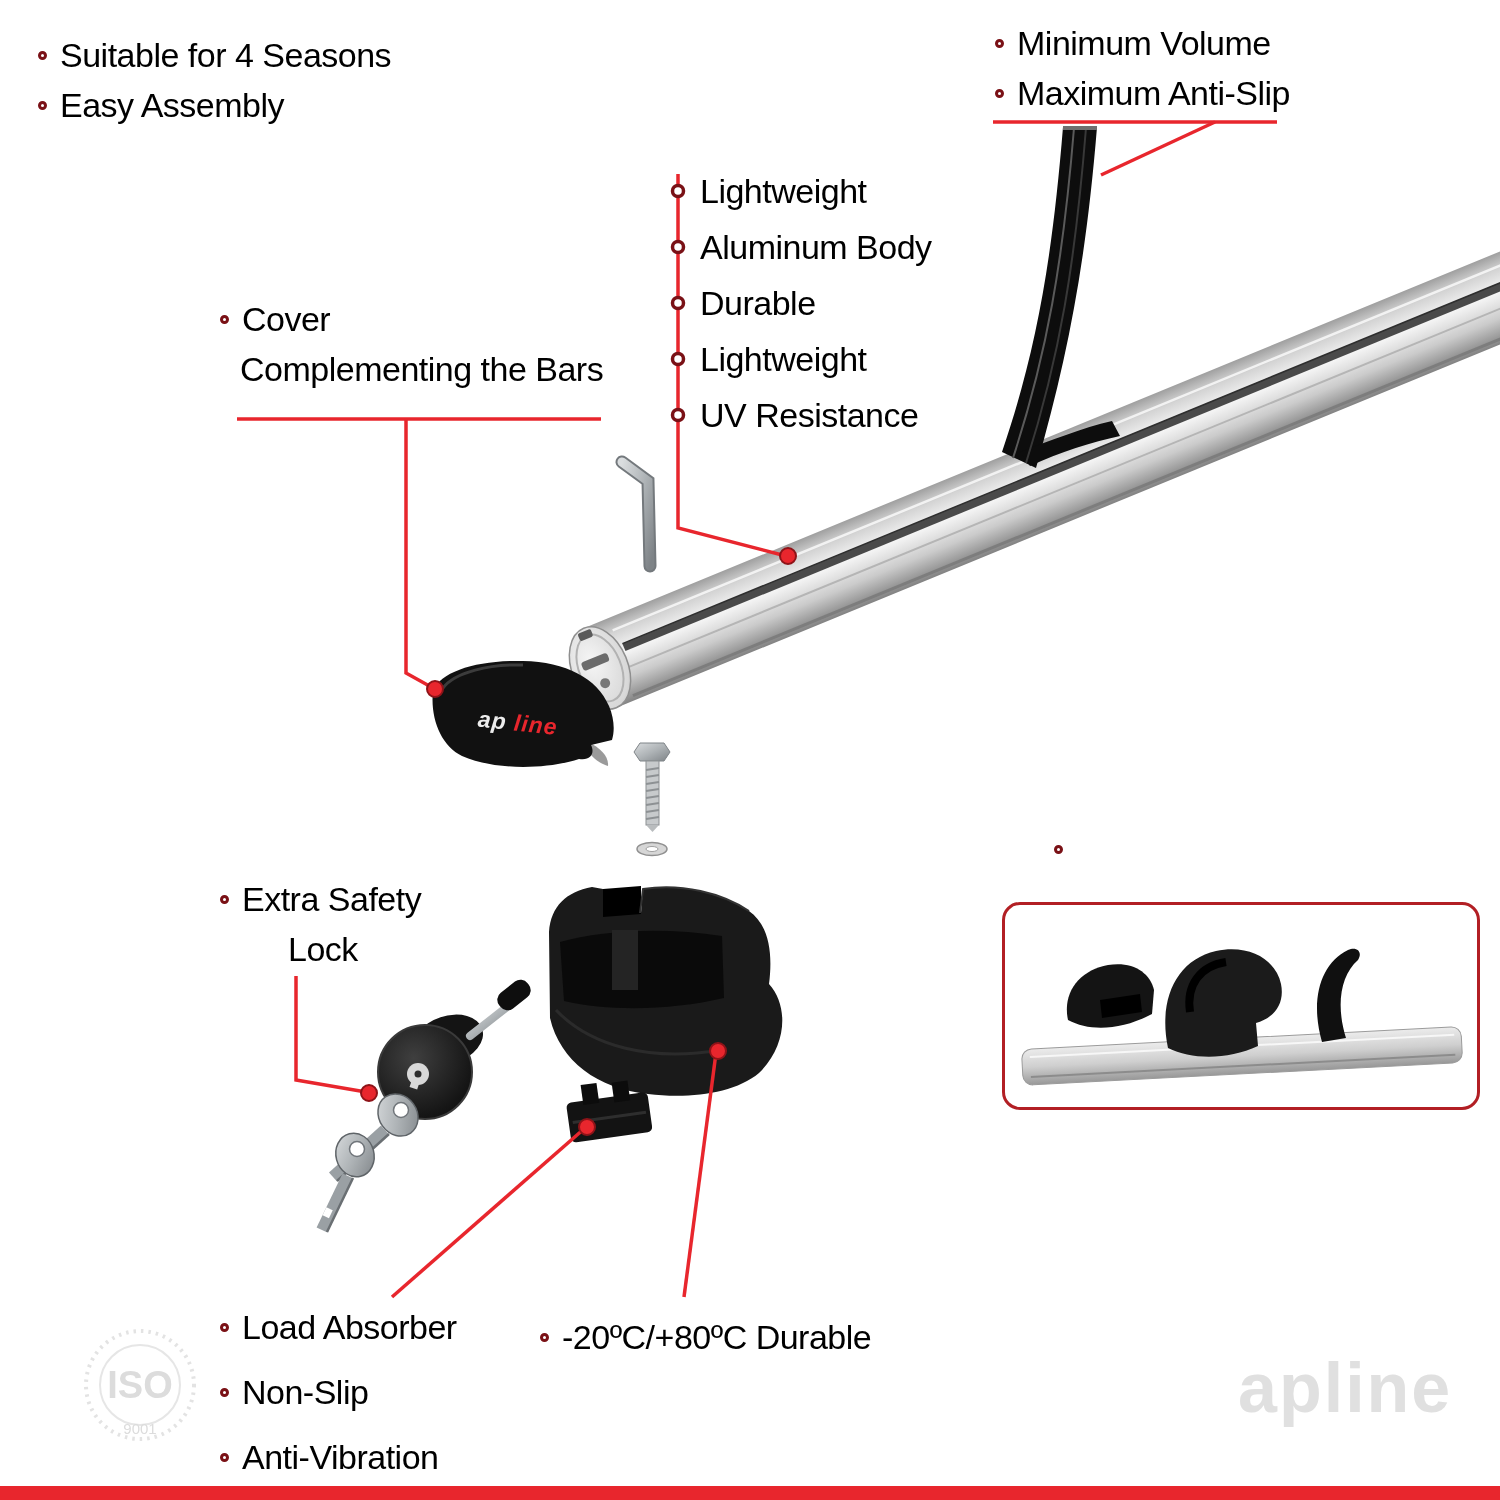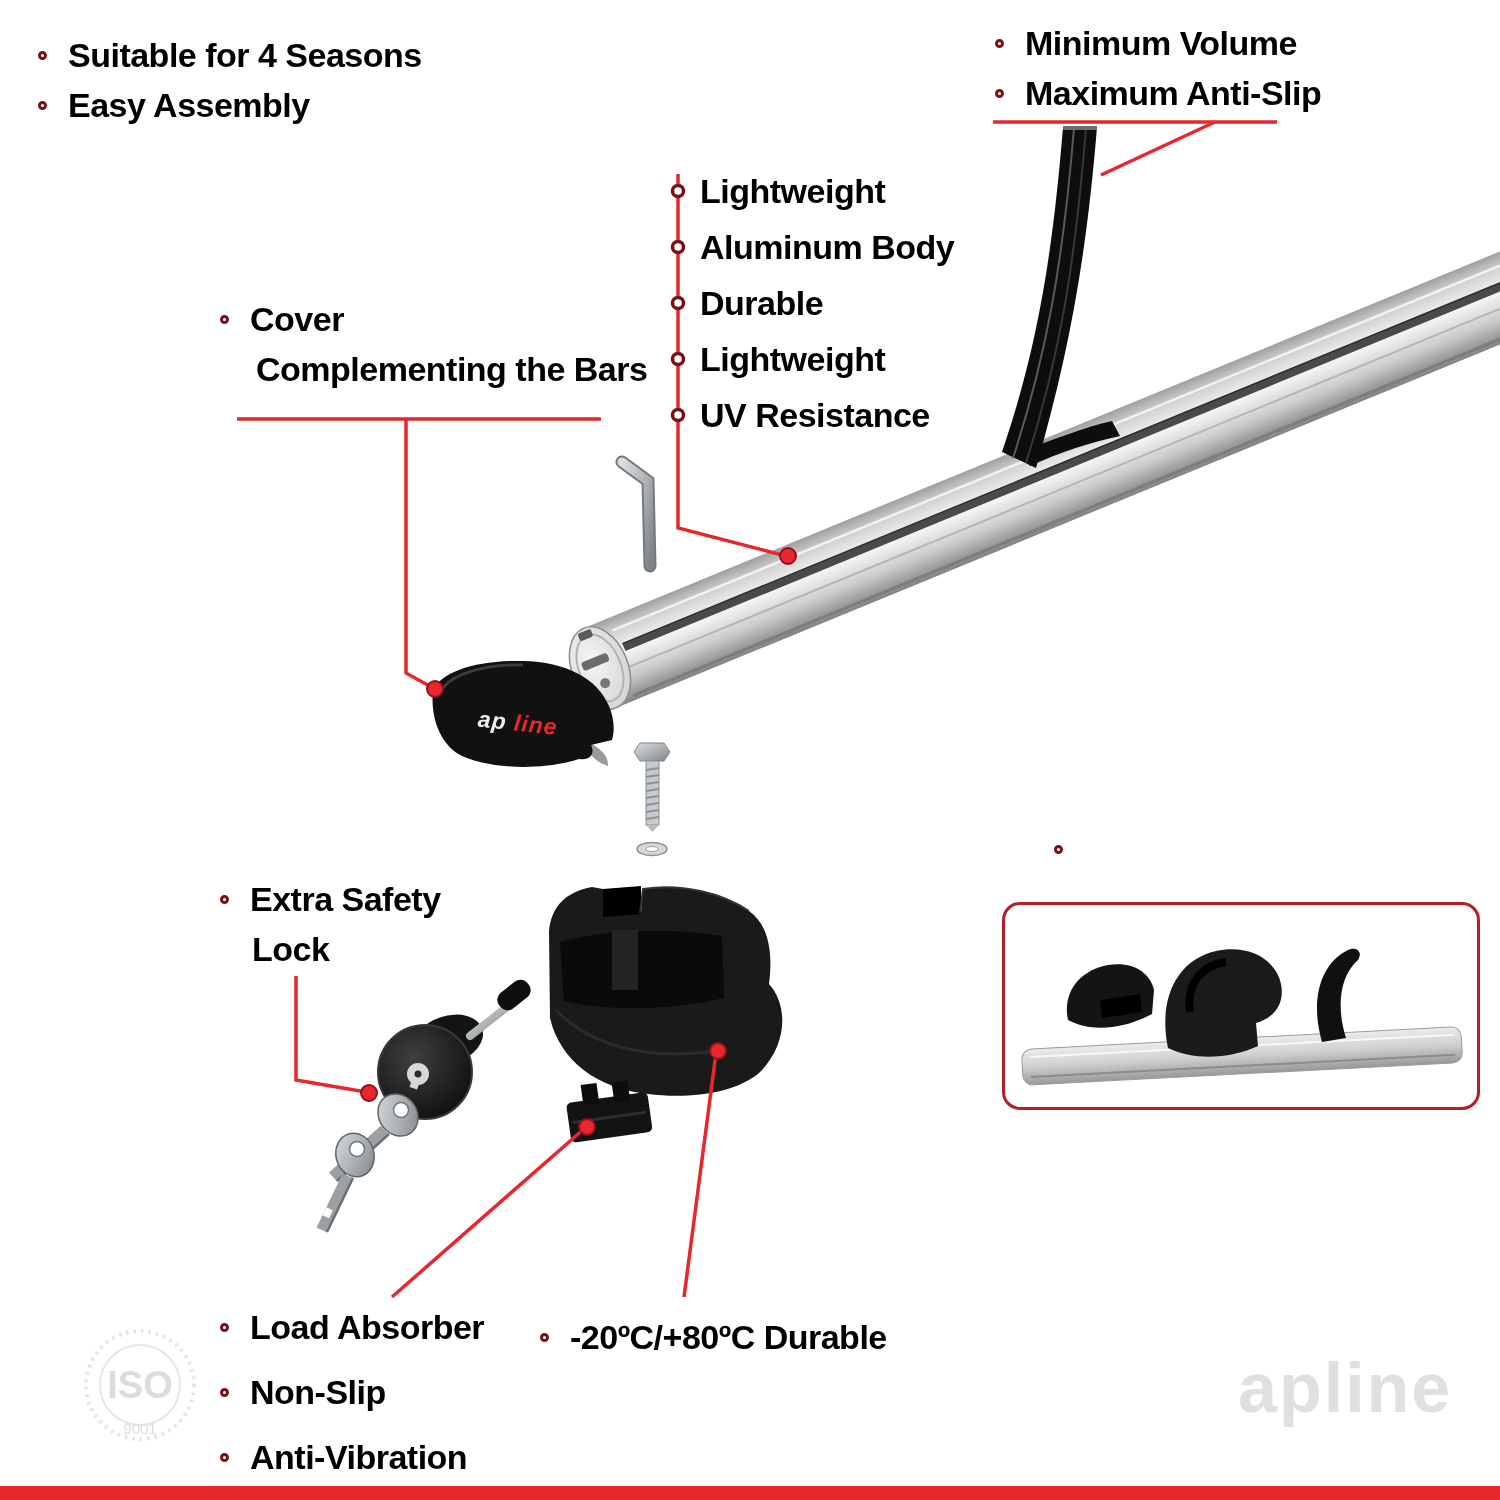--- a/index.html
+++ b/index.html
@@ -1,27 +1,27 @@
 <!DOCTYPE html>
 <html><head>
 <meta charset="utf-8">
 <style>
   *{margin:0;padding:0;box-sizing:border-box}
   html,body{width:1500px;height:1500px;background:#fff;overflow:hidden}
   .canvas{position:relative;width:1500px;height:1500px;background:#fff;
           font-family:"Liberation Sans",sans-serif;color:#000}
   .art{position:absolute;inset:0;z-index:1}
   .block{position:absolute;z-index:2}
-  .row{display:flex;align-items:center;gap:21px;height:50px;
-       font-size:34px;font-weight:700;letter-spacing:-0.5px;white-space:nowrap}
+  .row{display:flex;align-items:center;gap:13px;height:50px;
+       font-size:34px;font-weight:400;letter-spacing:-0.5px;white-space:nowrap}
   .feat .row{height:56px}
   .big .row{font-size:40px}
   .ring{width:9px;height:9px;border:3.5px solid #7a1116;border-radius:50%;flex:0 0 auto}
-  .indent{margin-left:36px}
-  .indent2{margin-left:32px}
+  .indent{margin-left:20px}
+  .indent2{margin-left:68px}
   .inset-box{position:absolute;z-index:2;border:3px solid #b21f24;border-radius:18px;background:transparent}
 </style>
 </head>
 <body>
 
 <div class="canvas">
 
   <svg class="art" width="1500" height="1500" viewBox="0 0 1500 1500">
     <defs>
       <linearGradient id="gBar" gradientUnits="userSpaceOnUse" x1="0" y1="-43" x2="0" y2="43">

